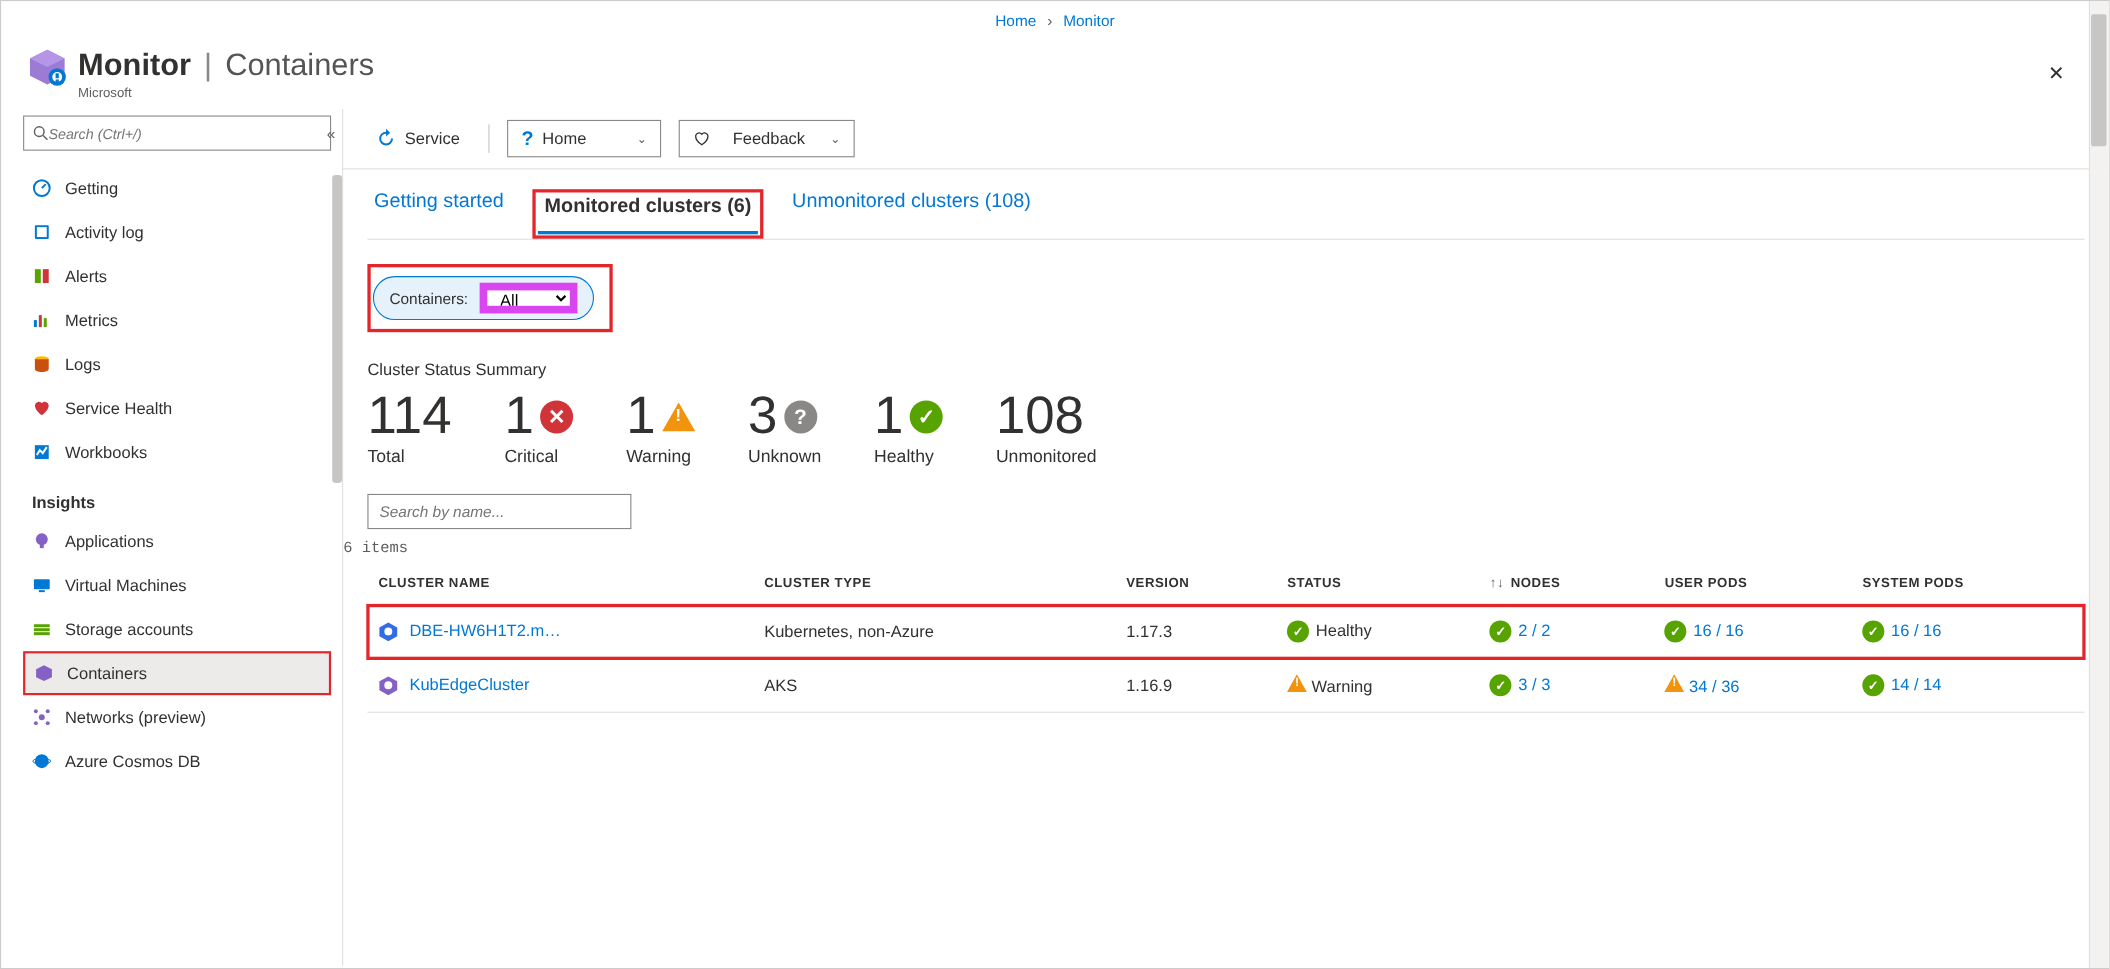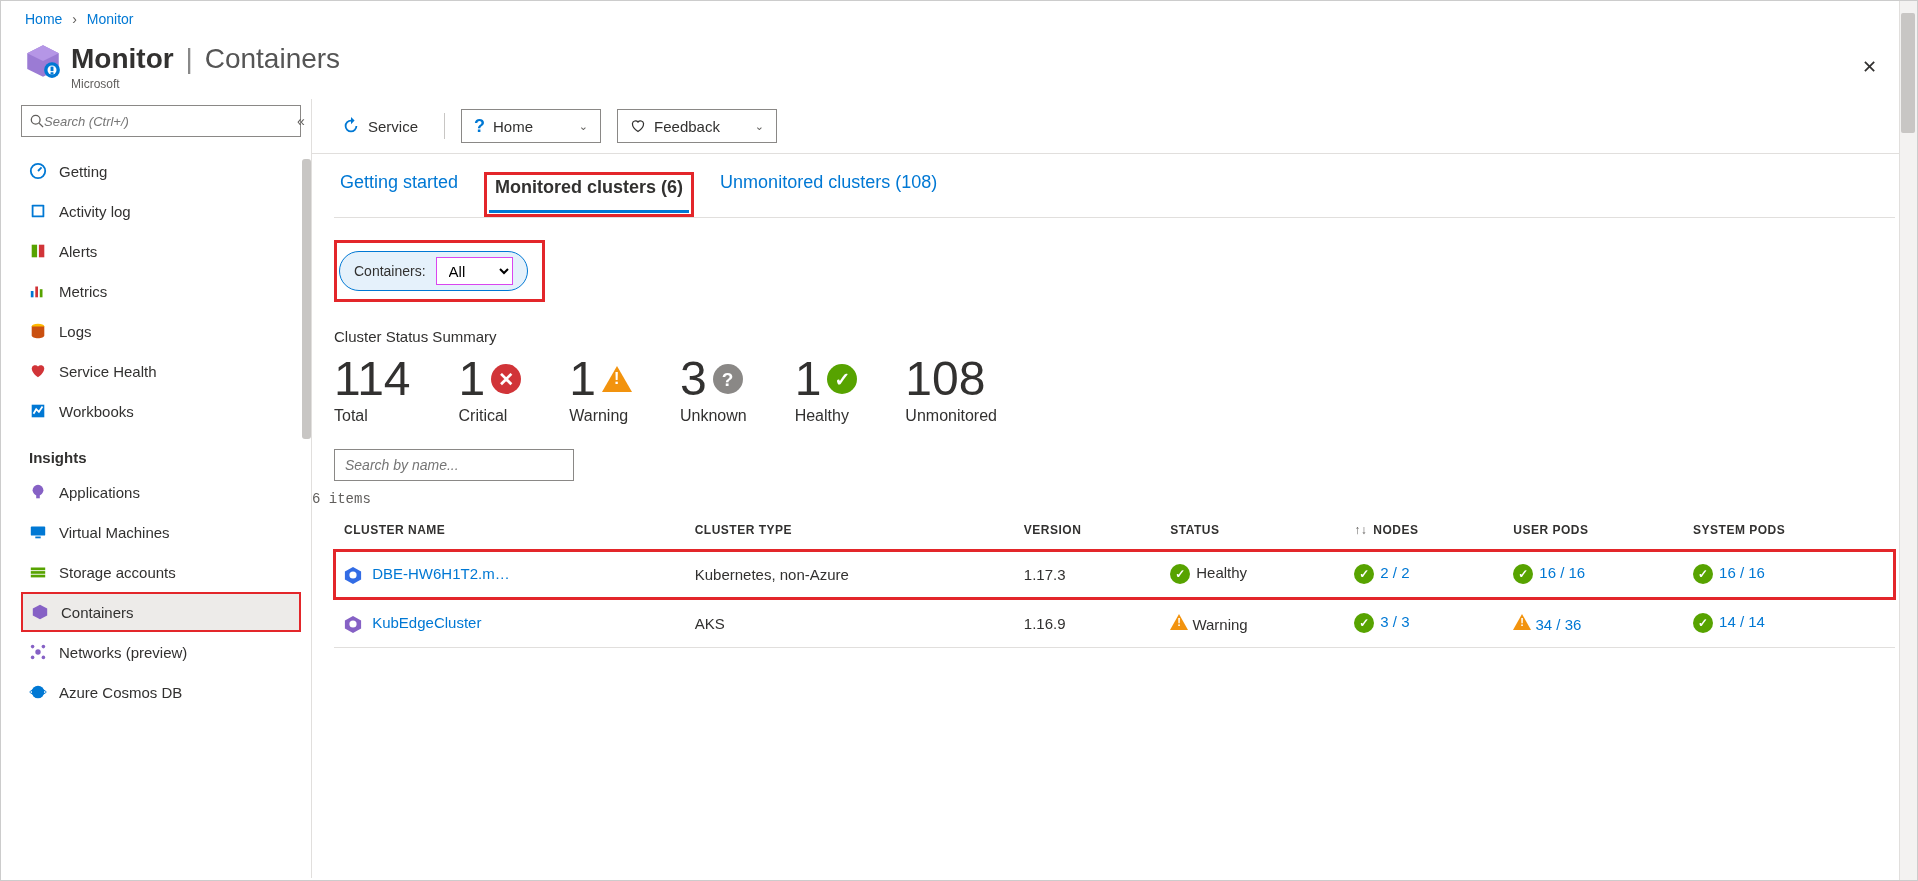--- a/index.html
+++ b/index.html
@@ -2,21 +2,21 @@
 <html><head>
 <meta charset="utf-8">
 <style>
   * { box-sizing: border-box; margin: 0; padding: 0; font-family: "Segoe UI", Arial, sans-serif; }
   body { background:#fff; color:#323130; font-size:14px; overflow:hidden; }
   .frame { width:1918px; height:881px; border:1px solid #ccc; position:relative; background:#fff; }
   .scroll-right { position:absolute; right:0; top:0; bottom:0; width:18px; background:#f3f2f1; border-left:1px solid #e1dfdd; }
   .scroll-thumb-r { position:absolute; right:2px; top:12px; width:14px; height:120px; background:#c8c6c4; border-radius:2px; }
 
   
-  .breadcrumb { padding:10px 24px; font-size:14px; }
+  .breadcrumb { padding:10px 24px; font-size:14px;text-align:center; }
   .breadcrumb a { color:#0078d4; text-decoration:none; }
   .breadcrumb .sep { color:#605e5c; margin:0 6px; }
 
   
   .page-head { display:flex; align-items:flex-start; padding:6px 24px 8px 24px; }
   .head-icon { width:36px; height:36px; margin-right:10px; flex:0 0 auto; }
   .head-title { font-size:28px; font-weight:600; }
   .head-sep2 { font-size:28px; font-weight:300; color:#888; margin:0 8px; }
   .head-sub { font-size:28px; font-weight:300; color:#555; }
   .head-org { font-size:12px; color:#605e5c; margin-top:2px; }
@@ -51,21 +51,21 @@
   .tabs-row { padding:18px 22px 0 22px; }
   .tabs { display:flex; gap:20px; border-bottom:1px solid #e1dfdd; align-items:flex-start; }
   .tab { font-size:18px; color:#0078d4; padding:0 6px 12px 6px; cursor:pointer; }
   .tab.active { color:#323130; font-weight:600; border-bottom:3px solid #0078d4; margin-bottom:-1px; }
   .tab-wrap-red { border:3px solid #e3262a; padding:2px; display:inline-block; }
 
   
   .filter-area { padding:22px 22px 0 22px; }
   .filter-redbox { border:3px solid #e3262a; display:inline-block; padding:8px 14px 8px 2px; }
   .env-pill { display:inline-flex; align-items:center; background:#e5f1fb; border:1px solid #0078d4; border-radius:22px; height:40px; padding:0 14px; gap:10px; }
-  .env-pill select { height:28px; border:1px solid #d946ef; background:#fff; font-size:15px; padding:0 30px 0 8px; }
+  .env-pill select { height:28px; border:7px solid #d946ef; background:#fff; font-size:15px; padding:0 30px 0 8px; }
 
   
   .summary-title { padding:26px 22px 4px 22px; font-size:15px; color:#323130; }
   .summary { display:flex; gap:48px; padding:6px 22px 10px 22px; align-items:flex-end; }
   .summary .metric { display:flex; flex-direction:column; }
   .summary .big { font-size:48px; font-weight:400; line-height:1; display:flex; align-items:center; gap:6px;}
   .summary .lbl { font-size:16px; color:#323130; margin-top:4px; }
   .badge { width:30px; height:30px; border-radius:50%; display:inline-flex; align-items:center; justify-content:center; color:#fff; font-weight:700; font-size:19px; }
   .badge.red { background:#d13438; }
   .badge.green { background:#57a300; }
@@ -252,21 +252,21 @@
         </div>
         <div class="vline"></div>
         <div class="tool-btn tool-box" style="min-width:140px">
           <span style="display:flex;align-items:center;gap:8px">
               <span style="color:#0078d4;font-size:18px;font-weight:600">?</span>
           <span>Home</span>
             </span>
           <span class="chev">⌄</span>
         </div>
         <div class="tool-btn tool-box" style="min-width:160px">
-          <span style="display:flex;align-items:center;gap:8px">
+          <span style="display:flex;align-items:center;gap:20px">
             <svg width="16" height="16" viewBox="0 0 20 20">
                 <path d="M10 17s-7-4.35-7-10a4 4 0 017-2 4 4 0 017 2c0 5.65-7 10-7 10z" fill="none" stroke="#323130" stroke-width="1.5"></path>
               </svg>
             <span>Feedback</span>
           </span>
           <span class="chev">⌄</span>
         </div>
       </div>
 
       <div class="tabs-row">

